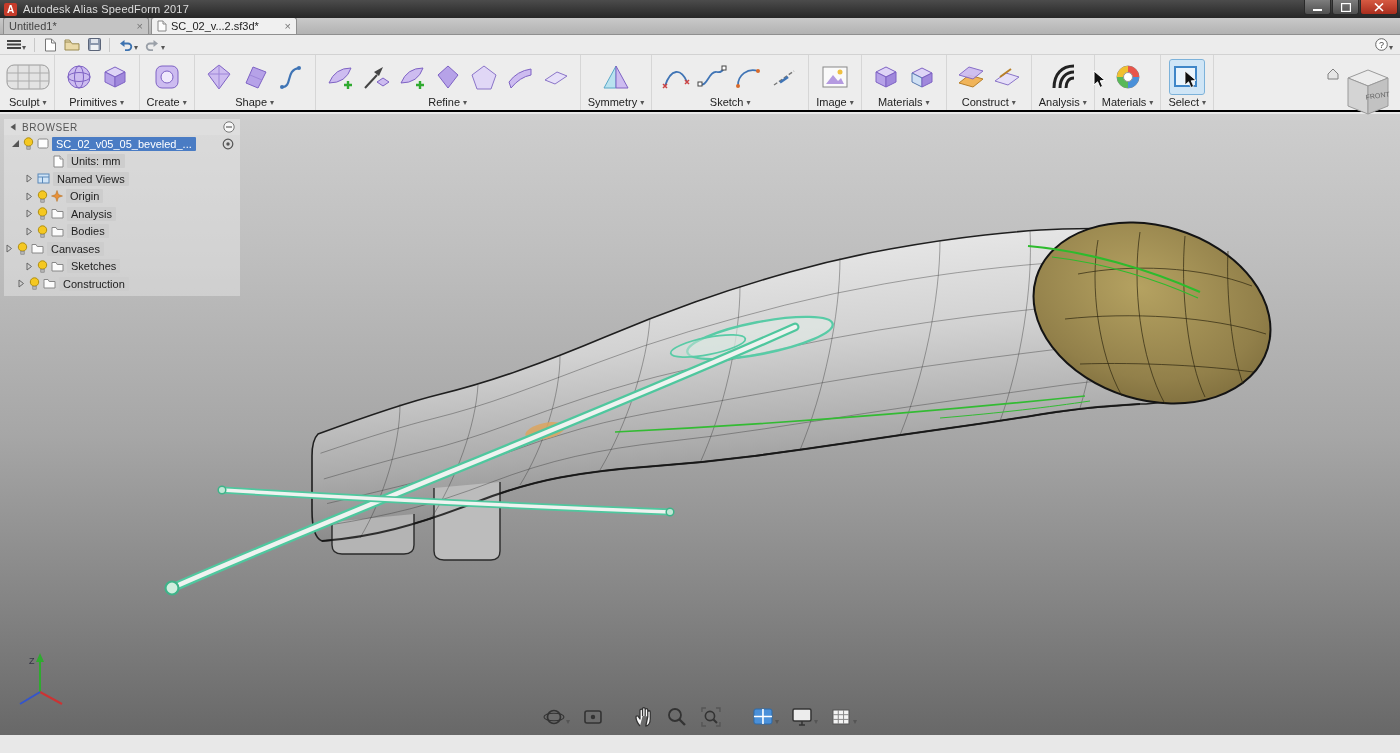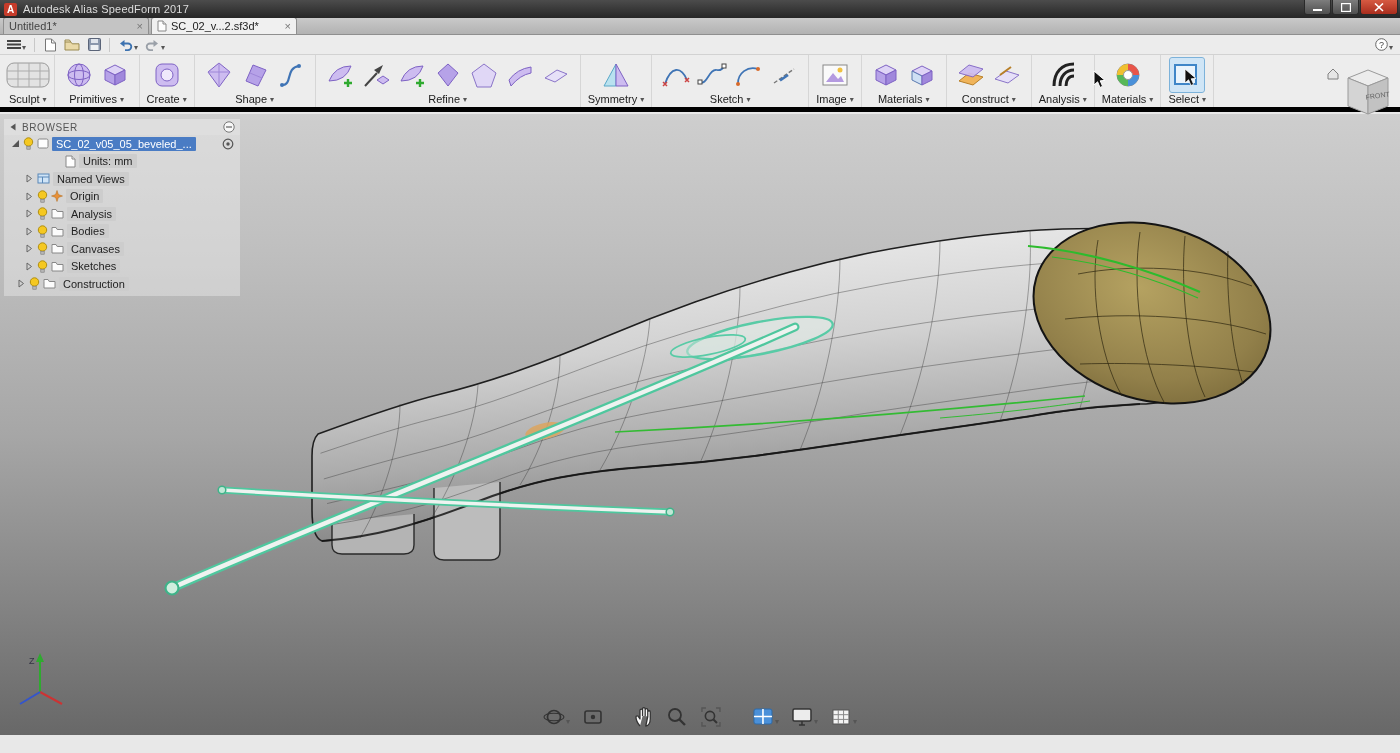--- a/index.html
+++ b/index.html
@@ -33,21 +33,21 @@
   
   .quickbar { height:20px; background:#ececec; border-bottom:1px solid #d2d2d2;
     display:flex; align-items:center; padding:0 5px; gap:3px; }
   .qbtn { height:18px; min-width:18px; display:flex; align-items:center; justify-content:center;
     gap:1px; border-radius:2px; padding:0 2px; }
   .qsep { width:1px; height:14px; background:#c8c8c8; margin:0 3px; }
   .qspacer { flex:1; }
   .caret::after { content:"▾"; font-size:8px; color:#555; }
 
   
-  .ribbon { height:57px; background:#ededed; border-bottom:5px solid #000000;
+  .ribbon { height:57px; background:#ededed; border-bottom:2px solid #000000;
     display:flex; align-items:stretch; padding-left:2px; }
   .rgroup { display:flex; flex-direction:column; align-items:center;
     padding:2px 7px 1px; border-right:1px solid #d6d6d6; }
   .ricons { flex:1; display:flex; align-items:center; gap:2px; }
   .ricon { width:34px; height:34px; display:flex; align-items:center; justify-content:center;
     border-radius:2px; }
   .ricon.active { background:#cfe5f6; outline:1px solid #7cb2da; }
   .rlabel { font-size:11px; color:#222; display:flex; align-items:center; gap:3px;
     padding-bottom:1px; white-space:nowrap; }
   .rfill { flex:1; }
@@ -620,21 +620,21 @@
               </svg>
             </span>
             <span class="blabel selected">SC_02_v05_05_beveled_...</span>
             <span class="icon btarget">
               <svg width="12" height="12">
                 <circle cx="6" cy="6" r="4.8" fill="none" stroke="#555" stroke-width="1.2"></circle>
                 <circle cx="6" cy="6" r="1.7" fill="#555"></circle>
               </svg>
             </span>
           </div>
-          <div class="brow" style="padding-left: 36px; margin-left: 12px;">
+          <div class="brow" style="padding-left: 36px;">
             <span class="bcell" style="width: 10px;"></span>
             <span class="icon">
               <svg width="11" height="13">
                 <path d="M1 1 h6 l3 3 v8 H1 z" fill="#fff" stroke="#888"></path>
                 <path d="M7 1 v3 h3" fill="#eee" stroke="#888"></path>
               </svg>
             </span>
             <span class="blabel">Units: mm</span>
           </div>
           <div class="brow" style="padding-left: 20px;">
@@ -709,21 +709,21 @@
                 <rect x="3.8" y="9.2" width="3.4" height="3" fill="#b8b8b8" stroke="#777" stroke-width="0.6"></rect>
               </svg>
             </span>
             <span class="icon">
               <svg width="13" height="11">
                 <path d="M1 3.5 V1.5 h4 l1.2 2 H12 V10 H1 z" fill="#fcfcfc" stroke="#888"></path>
               </svg>
             </span>
             <span class="blabel">Bodies</span>
           </div>
-          <div class="brow" style="padding-left: 20px; text-align: center;">
+          <div class="brow" style=" text-align: center;">
             <span class="bcell" style="width: 10px;">
               <span class="icon">
                 <svg width="8" height="9">
                   <path d="M2 1 L6.5 4.5 L2 8 Z" fill="none" stroke="#666"></path>
                 </svg>
               </span>
             </span>
             <span class="icon">
               <svg width="11" height="13">
                 <circle cx="5.5" cy="5" r="4.2" fill="#f5c821" stroke="#b08f12"></circle>

